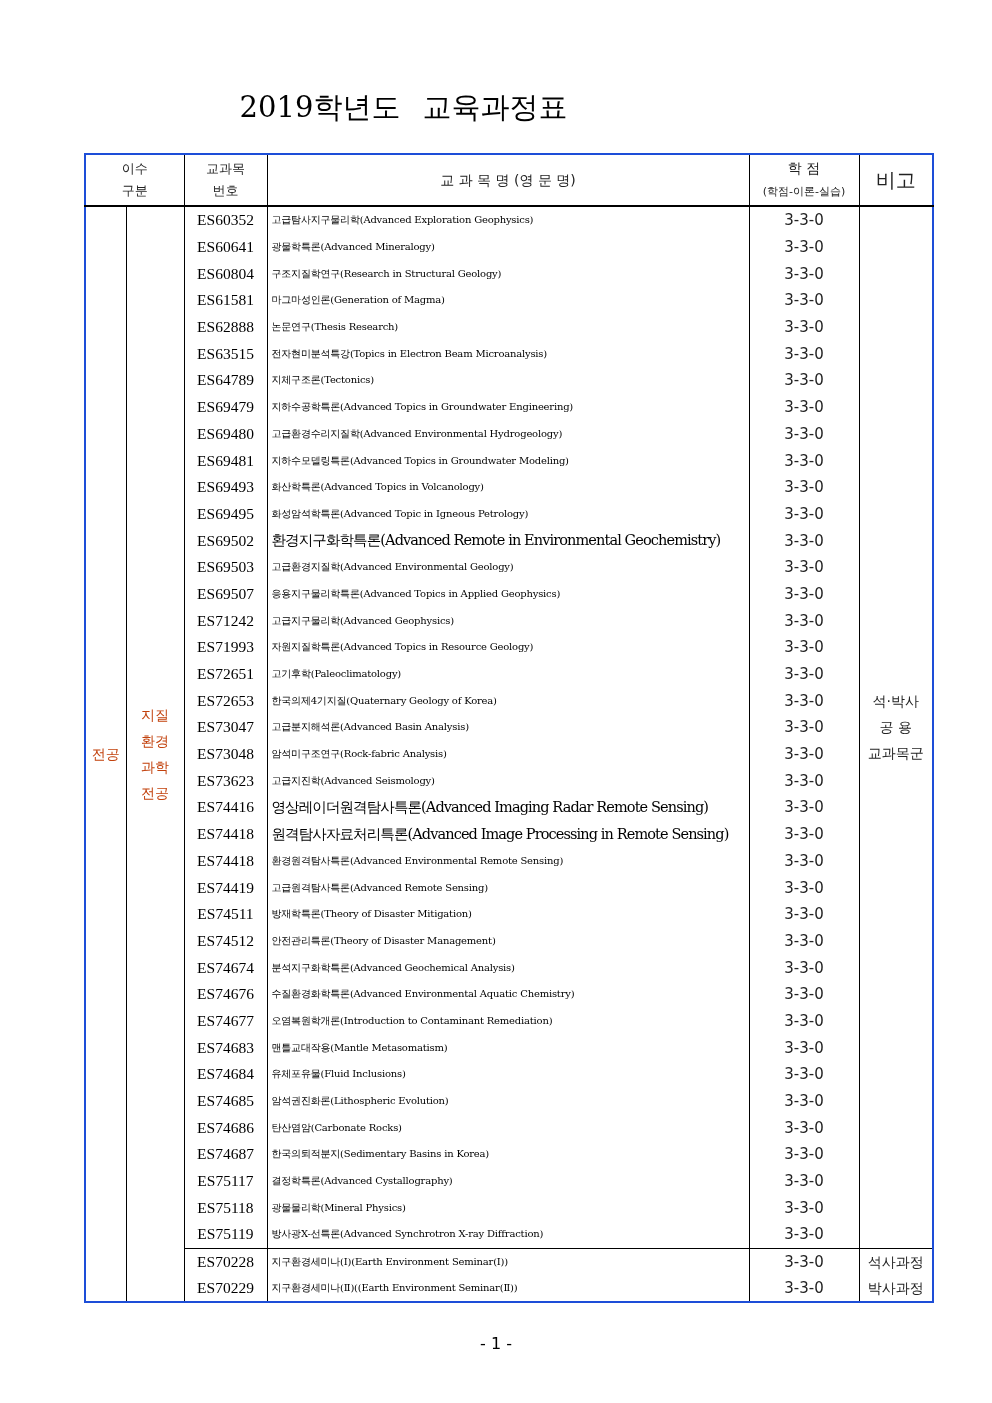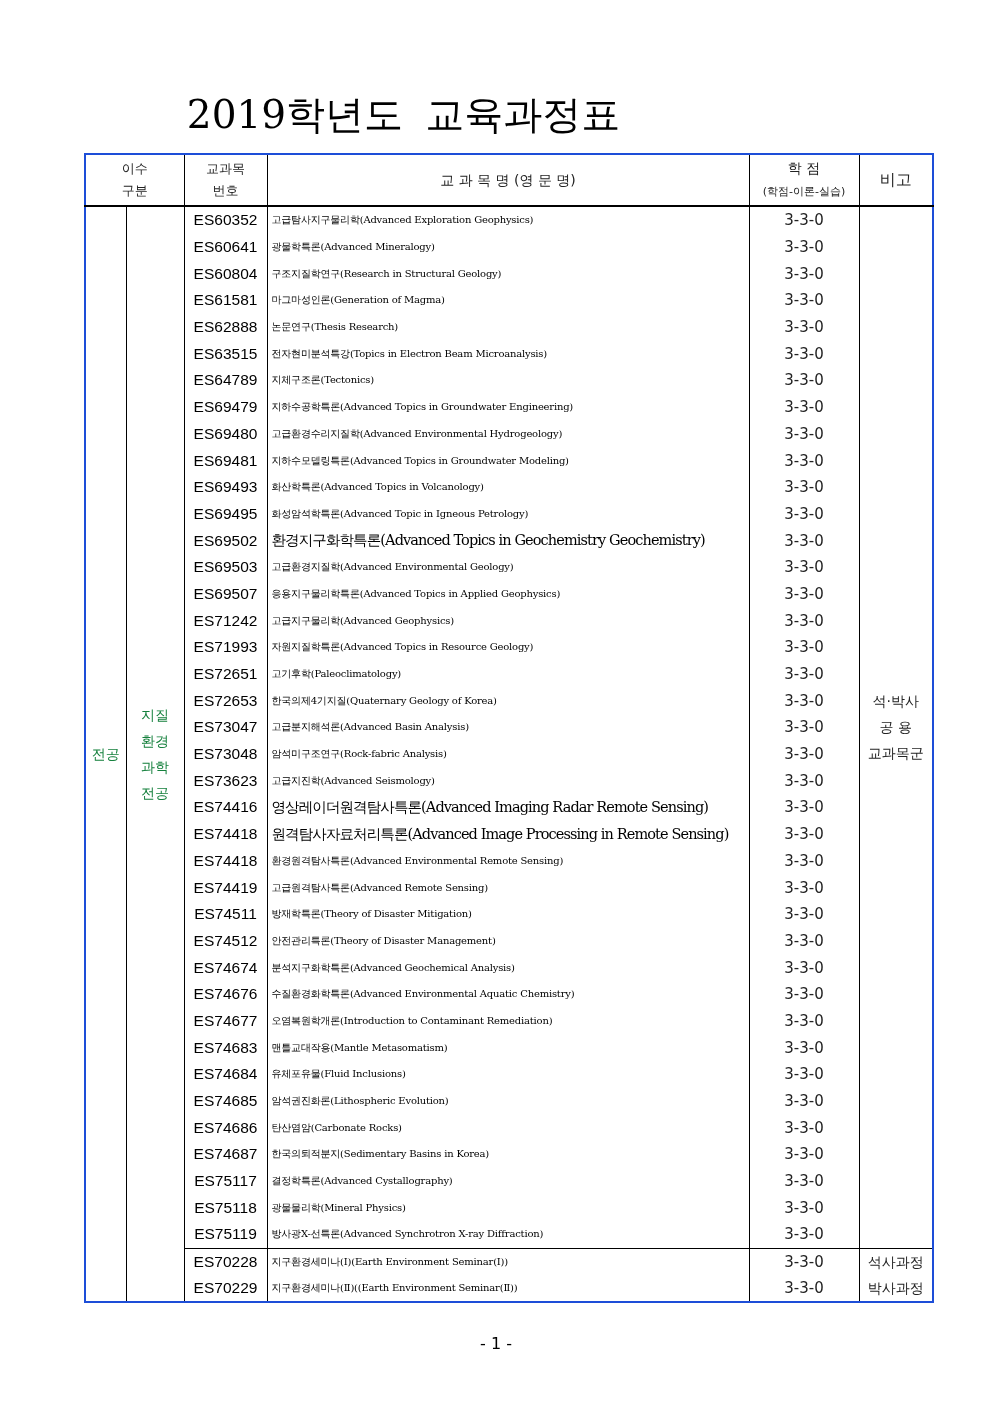--- a/index.html
+++ b/index.html
@@ -1,25 +1,25 @@
 <!DOCTYPE html>
 <html><head>
 <meta charset="utf-8">
 <style>
   html, body { margin: 0; padding: 0; background: #ffffff; }
   body { width: 992px; height: 1403px; position: relative; color: #000; font-family: "DejaVu Serif", "Liberation Serif", serif; }
-  .title { position: absolute; left: 0; width: 807px; top: 88px; text-align: center; font-size: 39px; letter-spacing: 0px; font-family: "DejaVu Serif", "Liberation Serif", serif; }
+  .title { position: absolute; left: 0; width: 807px; top: 88px; text-align: center; font-size: 29px; letter-spacing: 0px; font-family: "DejaVu Serif", "Liberation Serif", serif; }
   .title .gap { display: inline-block; width: 22px; }
   table.curr { position: absolute; left: 84px; top: 153px; width: 848px; border-collapse: collapse; border: 2px solid #1d4ed8; table-layout: fixed; }
   table.curr td, table.curr th { padding: 0; font-weight: normal; }
   col.c1 { width: 41px; } col.c2 { width: 58px; } col.c3 { width: 83px; } col.c4 { width: 482px; } col.c5 { width: 110px; } col.c6 { width: 74px; }
   thead th { height: 50px; border: 1px solid #000; font-size: 13px; line-height: 22px; text-align: center; vertical-align: middle; font-family: "DejaVu Sans", sans-serif; color: #222; }
   thead tr th { border-bottom: 2px solid #000; }
-  td.cat1, td.cat2 { border-left: 1px solid #000; border-right: 1px solid #000; text-align: center; vertical-align: middle; font-size: 14px; line-height: 26px; font-family: "DejaVu Sans", sans-serif; color: #15803d; }
-  td.code { border-left: 1px solid #000; border-right: 1px solid #000; text-align: center; font-size: 15.5px; height: 26.7px; font-family: Liberation Sans, sans-serif; white-space: nowrap; }
+  td.cat1, td.cat2 { border-left: 1px solid #000; border-right: 1px solid #000; text-align: center; vertical-align: middle; font-size: 14px; line-height: 26px; font-family: "DejaVu Sans", sans-serif; color: #c2410c; }
+  td.code { border-left: 1px solid #000; border-right: 1px solid #000; text-align: center; font-size: 15.5px; height: 26.7px; font-family: Liberation Serif, serif; white-space: nowrap; }
   td.name { border-right: 1px solid #000; padding-left: 4px !important; font-size: 10px; white-space: nowrap; overflow: hidden; font-family: "DejaVu Serif", "Liberation Serif", serif; letter-spacing: -0.2px; }
   td.name.tight { letter-spacing: -0.9px; font-size: 14.5px; }
   td.credit { border-right: 1px solid #000; text-align: center; font-size: 15px; font-family: "DejaVu Sans", sans-serif; color: #222; margin-left: 34px; }
   td.note { border-right: 1px solid #000; text-align: center; vertical-align: middle; font-size: 14px; line-height: 26px; font-family: "DejaVu Sans", sans-serif; color: #222; }
   tr.sep td.code, tr.sep td.name, tr.sep td.credit, tr.sep td.note { border-top: 1px solid #000; }
   tr.sem td.code { height: 25px; }
   .page-num { position: absolute; left: 0; width: 992px; top: 1334px; text-align: center; font-size: 16px; font-family: "DejaVu Sans", sans-serif; }
 </style>
 </head>
 <body>
@@ -34,21 +34,21 @@
       <col class="c4">
       <col class="c5">
       <col class="c6">
     </colgroup>
   <thead>
     <tr>
       <th colspan="2"><span>이수</span><br><span>구분</span></th>
       <th><span>교과목</span><br><span>번호</span></th>
       <th style="font-size:14px;">교 과 목 명 (영 문 명)</th>
       <th><span style="font-size:14px;margin-top:27px;">학 점</span><br><span class="small" style="font-size:11px;">(학점-이론-실습)</span></th>
-      <th style="font-size:16px;">비고</th>
+      <th style="font-size:20px;">비고</th>
     </tr>
   </thead>
   <tbody id="tbody">
       <tr>
         <td class="cat1" rowspan="41">전공</td>
         <td class="cat2" rowspan="41">
           <div>지질</div>
           <div>환경</div>
           <div>과학</div>
           <div>전공</div>
@@ -112,21 +112,21 @@
         <td class="name">화산학특론(Advanced Topics in Volcanology)</td>
         <td class="credit">3-3-0</td>
       </tr>
       <tr>
         <td class="code">ES69495</td>
         <td class="name">화성암석학특론(Advanced Topic in Igneous Petrology)</td>
         <td class="credit">3-3-0</td>
       </tr>
       <tr>
         <td class="code">ES69502</td>
-        <td class="name tight">환경지구화학특론(Advanced Topics in Geochemistry Geochemistry)</td>
+        <td class="name tight">환경지구화학특론(Advanced Remote in Environmental Geochemistry)</td>
         <td class="credit">3-3-0</td>
       </tr>
       <tr>
         <td class="code">ES69503</td>
         <td class="name">고급환경지질학(Advanced Environmental Geology)</td>
         <td class="credit">3-3-0</td>
       </tr>
       <tr>
         <td class="code">ES69507</td>
         <td class="name">응용지구물리학특론(Advanced Topics in Applied Geophysics)</td>

